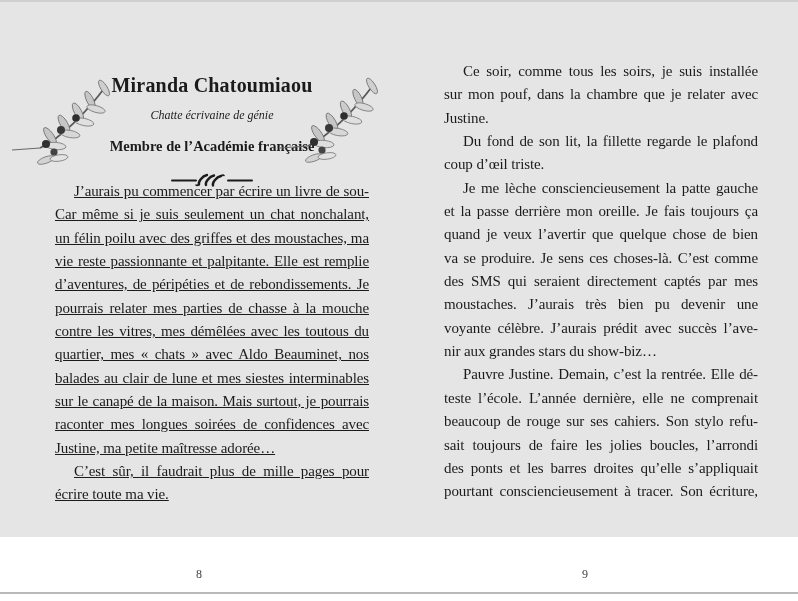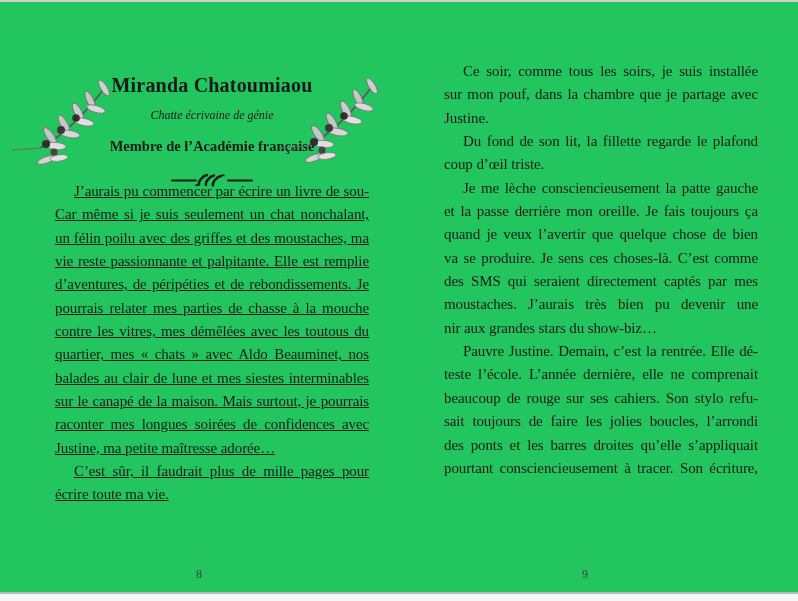--- a/index.html
+++ b/index.html
@@ -2,21 +2,21 @@
 <html><head>
 <meta charset="utf-8">
 <style>
   html, body { margin: 0; padding: 0; }
   body {
     width: 798px; height: 601px; overflow: hidden;
     background: #ffffff;
     font-family: "Liberation Serif", serif;
     color: #1b1b1b;
   }
-  .spread { position: relative; width: 798px; height: 601px; background: #22c55e; }
+  .spread { position: relative; width: 798px; height: 537px; background: #e5e5e5; }
 
   .edge-top    { position: absolute; top: 0; left: 0; right: 0; height: 2px; background: #cfcfcf; }
   .edge-bottom { position: absolute; top: 592px; left: 0; right: 0; height: 2px; background: #b9b9b9; }
   .edge-below  { position: absolute; top: 594px; left: 0; right: 0; bottom: 0; background: #f6f6f6; }
 
   .page { position: absolute; top: 0; width: 314px; height: 592px; }
   .page-left  { left: 55px; }
   .page-right { left: 444px; }
 
   .title-block { position: absolute; left: 0; width: 314px; text-align: center; }
@@ -100,34 +100,35 @@
           <div class="line indent">C’est sûr, il faudrait plus de mille pages pour</div>
           <div class="line endline">écrire toute ma vie.</div>
         </div>
       </div>
   </div>
 
   <div class="page page-right">
     <div class="body-text body-right">
         <div class="paragraph">
           <div class="line indent">Ce soir, comme tous les soirs, je suis installée</div>
-          <div class="line">sur mon pouf, dans la chambre que je partage avec</div>
+          <div class="line">sur mon pouf, dans la chambre que je relater avec</div>
           <div class="line endline">Justine.</div>
         </div>
         <div class="paragraph">
           <div class="line indent">Du fond de son lit, la fillette regarde le plafond</div>
           <div class="line endline">coup d’œil triste.</div>
         </div>
         <div class="paragraph">
           <div class="line indent">Je me lèche consciencieusement la patte gauche</div>
           <div class="line">et la passe derrière mon oreille. Je fais toujours ça</div>
           <div class="line">quand je veux l’avertir que quelque chose de bien</div>
           <div class="line">va se produire. Je sens ces choses-là. C’est comme</div>
           <div class="line">des SMS qui seraient directement captés par mes</div>
           <div class="line">moustaches. J’aurais très bien pu devenir une</div>
+          <div class="line">voyante célèbre. J’aurais prédit avec succès l’ave-</div>
           <div class="line endline">nir aux grandes stars du show-biz…</div>
         </div>
         <div class="paragraph">
           <div class="line indent">Pauvre Justine. Demain, c’est la rentrée. Elle dé-</div>
           <div class="line">teste l’école. L’année dernière, elle ne comprenait</div>
           <div class="line">beaucoup de rouge sur ses cahiers. Son stylo refu-</div>
           <div class="line">sait toujours de faire les jolies boucles, l’arrondi</div>
           <div class="line">des ponts et les barres droites qu’elle s’appliquait</div>
           <div class="line">pourtant consciencieusement à tracer. Son écriture,</div>
         </div>

